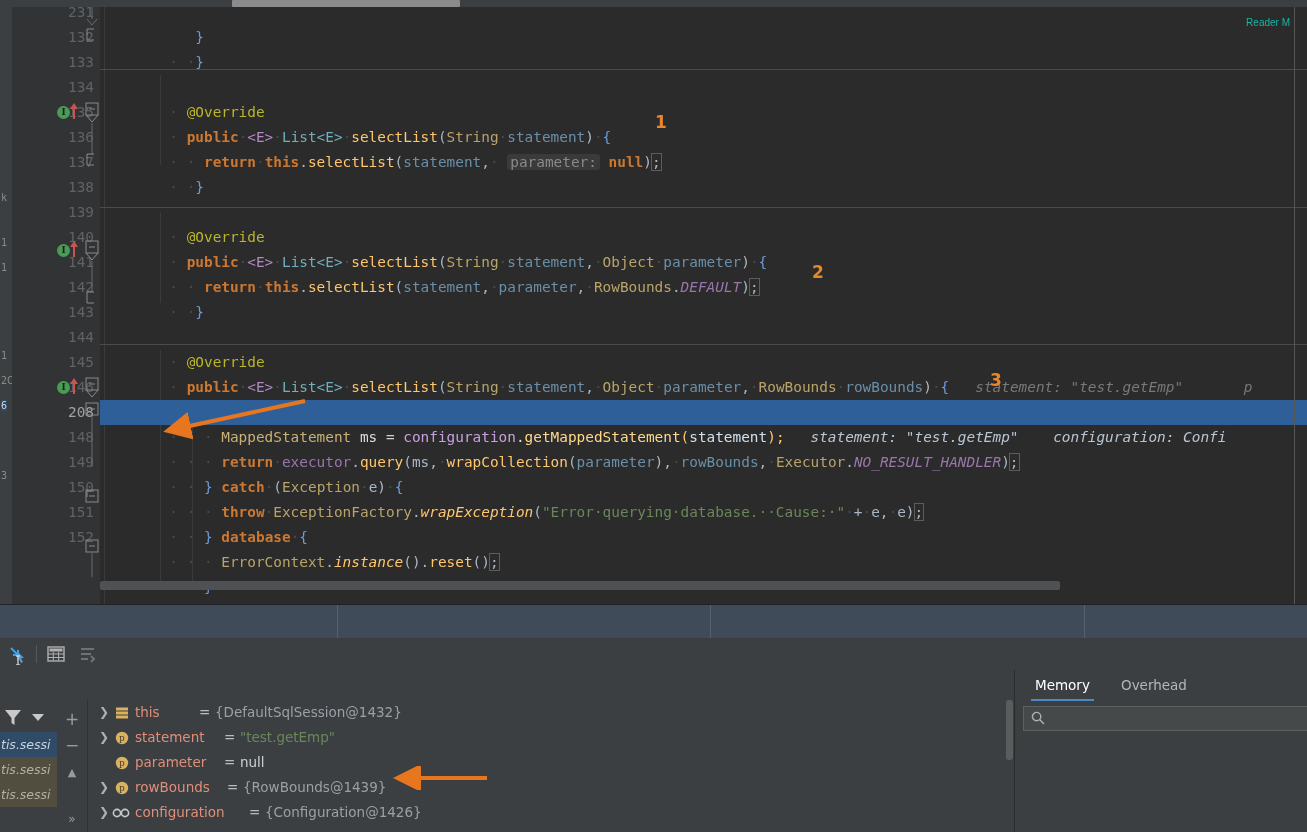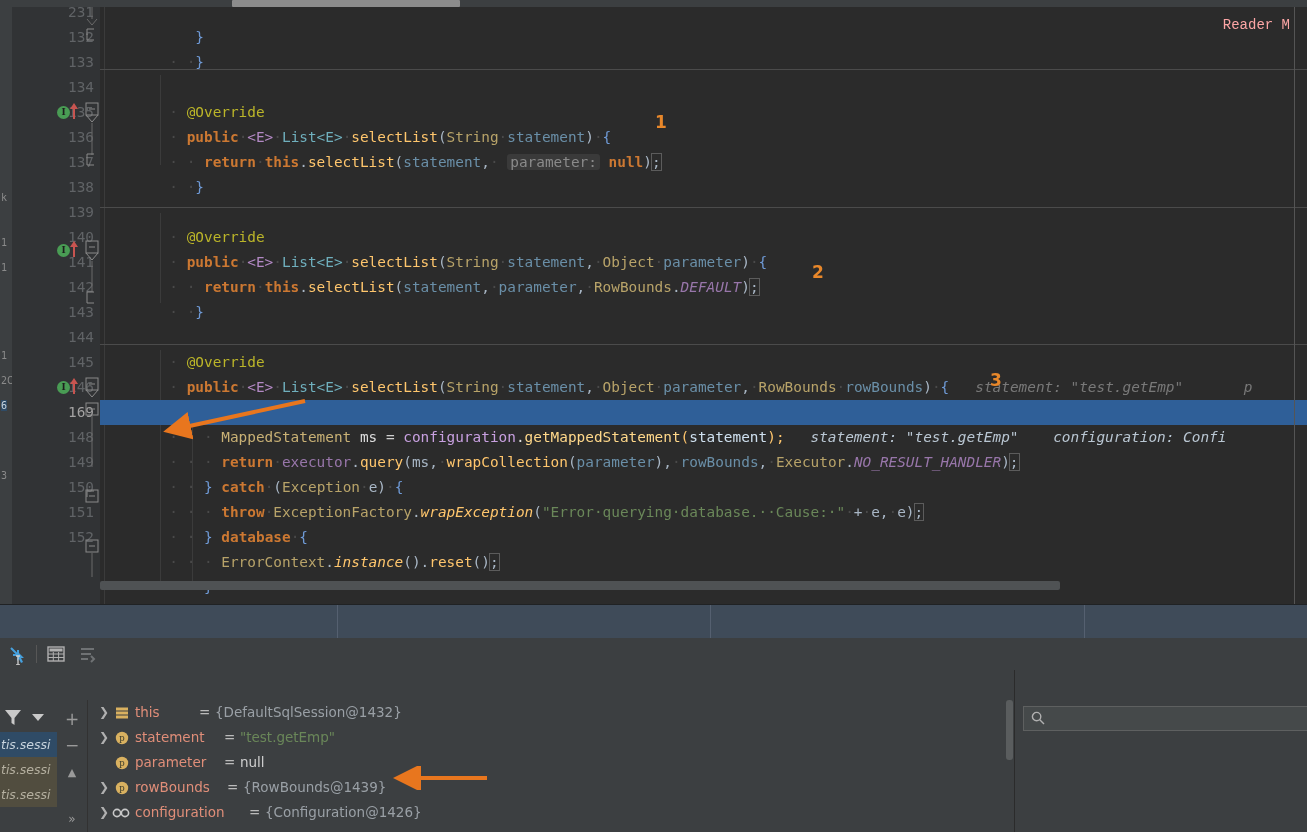--- a/index.html
+++ b/index.html
@@ -115,22 +115,22 @@
   }
 
   
   .iguide {
     position: absolute; width: 1px; background: #3b3b3b;
   }
 
   
   .reader-mode {
     position: absolute; right: 17px; top: 10px;
-    color: #fca5a5; font-size: 14px;
-    font-family: Liberation Mono, monospace;
+    color: #14b8a6; font-size: 10px;
+    font-family: Liberation Sans, sans-serif;
   }
   .editor-right-rule {
     position: absolute; right: 12px; top: 0; width: 1px; height: 598px;
     background: #555;
   }
 
   
   .arrow-svg { position: absolute; pointer-events: none; }
 
   .marker-num {
@@ -329,21 +329,21 @@
       <div class="ln" style="top:143px">137</div>
       <div class="ln" style="top:168px">138</div>
       <div class="ln" style="top:193px">139</div>
       <div class="ln" style="top:218px">140</div>
       <div class="ln" style="top:243px">141</div>
       <div class="ln" style="top:268px">142</div>
       <div class="ln" style="top:293px">143</div>
       <div class="ln" style="top:318px">144</div>
       <div class="ln" style="top:343px">145</div>
       <div class="ln" style="top:368px">146</div>
-      <div class="ln current" style="top:393px">169</div>
+      <div class="ln current" style="top:393px">208</div>
       <div class="ln" style="top:418px">148</div>
       <div class="ln" style="top:443px">149</div>
       <div class="ln" style="top:468px">150</div>
       <div class="ln" style="top:493px">151</div>
       <div class="ln" style="top:518px">152</div>
 
       <div class="gicon" style="left:45px; top:96px">
         <div class="impl-circle">I</div>
         <svg width="10" height="18" style="position:absolute;left:13px;top:0">
           <line x1="4" y1="16" x2="4" y2="4" stroke="#c75450" stroke-width="2"></line>
@@ -650,20 +650,24 @@
       <defs>
         <marker id="ahead2" markerWidth="7" markerHeight="7" refX="5" refY="3.5" orient="auto">
           <polygon points="0,0 7,3.5 0,7" fill="#e8761e"></polygon>
         </marker>
       </defs>
       <line x1="100" y1="12" x2="14" y2="12" stroke="#e8761e" stroke-width="4" marker-end="url(#ahead2)"></line>
     </svg>
   </div>
 
   <div class="right-panel">
+    <div class="rp-tabs">
+      <div class="rp-tab active" style="left:10px">Memory</div>
+      <div class="rp-tab" style="left:96px">Overhead</div>
+    </div>
     <div class="rp-search">
       <svg class="mag" viewBox="0 0 14 14">
         <circle cx="5.6" cy="5.6" r="4.2" fill="none" stroke="#b0b0b0" stroke-width="1.4"></circle>
         <line x1="8.8" y1="8.8" x2="13" y2="13" stroke="#b0b0b0" stroke-width="1.4"></line>
       </svg>
     </div>
   </div>
 
 
 </div>

